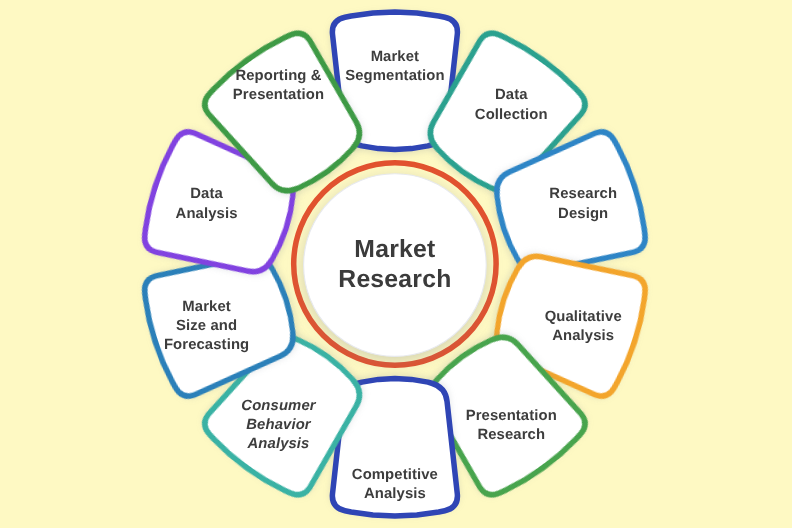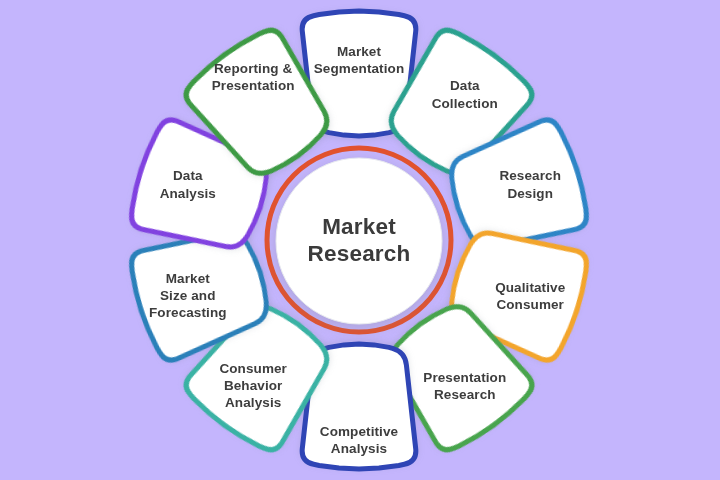--- a/index.html
+++ b/index.html
@@ -30,21 +30,21 @@
   .center-label{
     position:absolute;left:359px;top:240px;transform:translate(-50%,-50%);
     text-align:center;white-space:pre-line;
     font-weight:bold;font-size:22.5px;line-height:1.22;
     color:#3b3b3b;letter-spacing:.2px;pointer-events:none;
   }
 </style>
 </head>
 <body>
 
-<div class="stage" id="stage" style="background: #c4b5fd;">
+<div class="stage" id="stage" style="background: #fef9c3;">
   <svg id="diagram-svg" viewBox="0 0 720 480" width="720" height="480">
     <g id="wedges">
         <path d="M 0.0 -229.0 L 20.0 -228.1 L 39.8 -225.5 L 45.4 -224.3 Q 58.1 -221.5 56.7 -208.6 L 47.4 -124.9 Q 46.0 -112.0 33.5 -108.4 L 30.0 -107.4 L 15.0 -104.9 L 0.0 -104.0 L -15.0 -104.9 L -30.0 -107.4 L -33.5 -108.4 Q -46.0 -112.0 -47.4 -124.9 L -56.7 -208.6 Q -58.1 -221.5 -45.4 -224.3 L -39.8 -225.5 L -20.0 -228.1 Z" class="wedge" stroke="#2f45b5" transform="translate(359 240) rotate(0)"></path>
         <path d="M 0.0 -229.0 L 20.0 -228.1 L 39.8 -225.5 L 45.4 -224.3 Q 58.1 -221.5 56.7 -208.6 L 47.4 -124.9 Q 46.0 -112.0 33.5 -108.4 L 30.0 -107.4 L 15.0 -104.9 L 0.0 -104.0 L -15.0 -104.9 L -30.0 -107.4 L -33.5 -108.4 Q -46.0 -112.0 -47.4 -124.9 L -56.7 -208.6 Q -58.1 -221.5 -45.4 -224.3 L -39.8 -225.5 L -20.0 -228.1 Z" class="wedge" stroke="#2ba18f" transform="translate(359 240) rotate(36)"></path>
         <path d="M 0.0 -229.0 L 20.0 -228.1 L 39.8 -225.5 L 45.4 -224.3 Q 58.1 -221.5 56.7 -208.6 L 47.4 -124.9 Q 46.0 -112.0 33.5 -108.4 L 30.0 -107.4 L 15.0 -104.9 L 0.0 -104.0 L -15.0 -104.9 L -30.0 -107.4 L -33.5 -108.4 Q -46.0 -112.0 -47.4 -124.9 L -56.7 -208.6 Q -58.1 -221.5 -45.4 -224.3 L -39.8 -225.5 L -20.0 -228.1 Z" class="wedge" stroke="#2e85c6" transform="translate(359 240) rotate(72)"></path>
         <path d="M 0.0 -229.0 L 20.0 -228.1 L 39.8 -225.5 L 45.4 -224.3 Q 58.1 -221.5 56.7 -208.6 L 47.4 -124.9 Q 46.0 -112.0 33.5 -108.4 L 30.0 -107.4 L 15.0 -104.9 L 0.0 -104.0 L -15.0 -104.9 L -30.0 -107.4 L -33.5 -108.4 Q -46.0 -112.0 -47.4 -124.9 L -56.7 -208.6 Q -58.1 -221.5 -45.4 -224.3 L -39.8 -225.5 L -20.0 -228.1 Z" class="wedge" stroke="#f3a52c" transform="translate(359 240) rotate(108)"></path>
         <path d="M 0.0 -229.0 L 20.0 -228.1 L 39.8 -225.5 L 45.4 -224.3 Q 58.1 -221.5 56.7 -208.6 L 47.4 -124.9 Q 46.0 -112.0 33.5 -108.4 L 30.0 -107.4 L 15.0 -104.9 L 0.0 -104.0 L -15.0 -104.9 L -30.0 -107.4 L -33.5 -108.4 Q -46.0 -112.0 -47.4 -124.9 L -56.7 -208.6 Q -58.1 -221.5 -45.4 -224.3 L -39.8 -225.5 L -20.0 -228.1 Z" class="wedge" stroke="#48a44d" transform="translate(359 240) rotate(144)"></path>
         <path d="M 0.0 -229.0 L 20.0 -228.1 L 39.8 -225.5 L 45.4 -224.3 Q 58.1 -221.5 56.7 -208.6 L 47.4 -124.9 Q 46.0 -112.0 33.5 -108.4 L 30.0 -107.4 L 15.0 -104.9 L 0.0 -104.0 L -15.0 -104.9 L -30.0 -107.4 L -33.5 -108.4 Q -46.0 -112.0 -47.4 -124.9 L -56.7 -208.6 Q -58.1 -221.5 -45.4 -224.3 L -39.8 -225.5 L -20.0 -228.1 Z" class="wedge" stroke="#2f45b5" transform="translate(359 240) rotate(180)"></path>
         <path d="M 0.0 -229.0 L 20.0 -228.1 L 39.8 -225.5 L 45.4 -224.3 Q 58.1 -221.5 56.7 -208.6 L 47.4 -124.9 Q 46.0 -112.0 33.5 -108.4 L 30.0 -107.4 L 15.0 -104.9 L 0.0 -104.0 L -15.0 -104.9 L -30.0 -107.4 L -33.5 -108.4 Q -46.0 -112.0 -47.4 -124.9 L -56.7 -208.6 Q -58.1 -221.5 -45.4 -224.3 L -39.8 -225.5 L -20.0 -228.1 Z" class="wedge" stroke="#3ab2a4" transform="translate(359 240) rotate(216)"></path>
         <path d="M 0.0 -229.0 L 20.0 -228.1 L 39.8 -225.5 L 45.4 -224.3 Q 58.1 -221.5 56.7 -208.6 L 47.4 -124.9 Q 46.0 -112.0 33.5 -108.4 L 30.0 -107.4 L 15.0 -104.9 L 0.0 -104.0 L -15.0 -104.9 L -30.0 -107.4 L -33.5 -108.4 Q -46.0 -112.0 -47.4 -124.9 L -56.7 -208.6 Q -58.1 -221.5 -45.4 -224.3 L -39.8 -225.5 L -20.0 -228.1 Z" class="wedge" stroke="#2b80b9" transform="translate(359 240) rotate(252)"></path>
@@ -55,26 +55,26 @@
     <circle id="hub-circle" class="hub-circle" cx="359" cy="241" r="83" fill="#ffffff"></circle>
   </svg>
   <div id="labels">
       <div class="seg-label" style="left: 359px; top: 60px;">Market
 Segmentation</div>
       <div class="seg-label" style="left: 464.801px; top: 94.3769px;">Data
 Collection</div>
       <div class="seg-label" style="left: 530.19px; top: 184.377px;">Research
 Design</div>
       <div class="seg-label" style="left: 530.19px; top: 295.623px;">Qualitative
-Consumer</div>
+Analysis</div>
       <div class="seg-label" style="left: 464.801px; top: 385.623px;">Presentation
 Research</div>
       <div class="seg-label" style="left: 359px; top: 440px;">Competitive
 Analysis</div>
-      <div class="seg-label" style="left: 253.199px; top: 385.623px;">Consumer
+      <div class="seg-label" style="left: 253.199px; top: 385.623px; font-style: italic;">Consumer
 Behavior
 Analysis</div>
       <div class="seg-label" style="left: 187.81px; top: 295.623px;">Market
 Size and
 Forecasting</div>
       <div class="seg-label" style="left: 187.81px; top: 184.377px;">Data
 Analysis</div>
       <div class="seg-label" style="left: 253.199px; top: 77px;">Reporting &amp;
 Presentation</div>
     </div>

